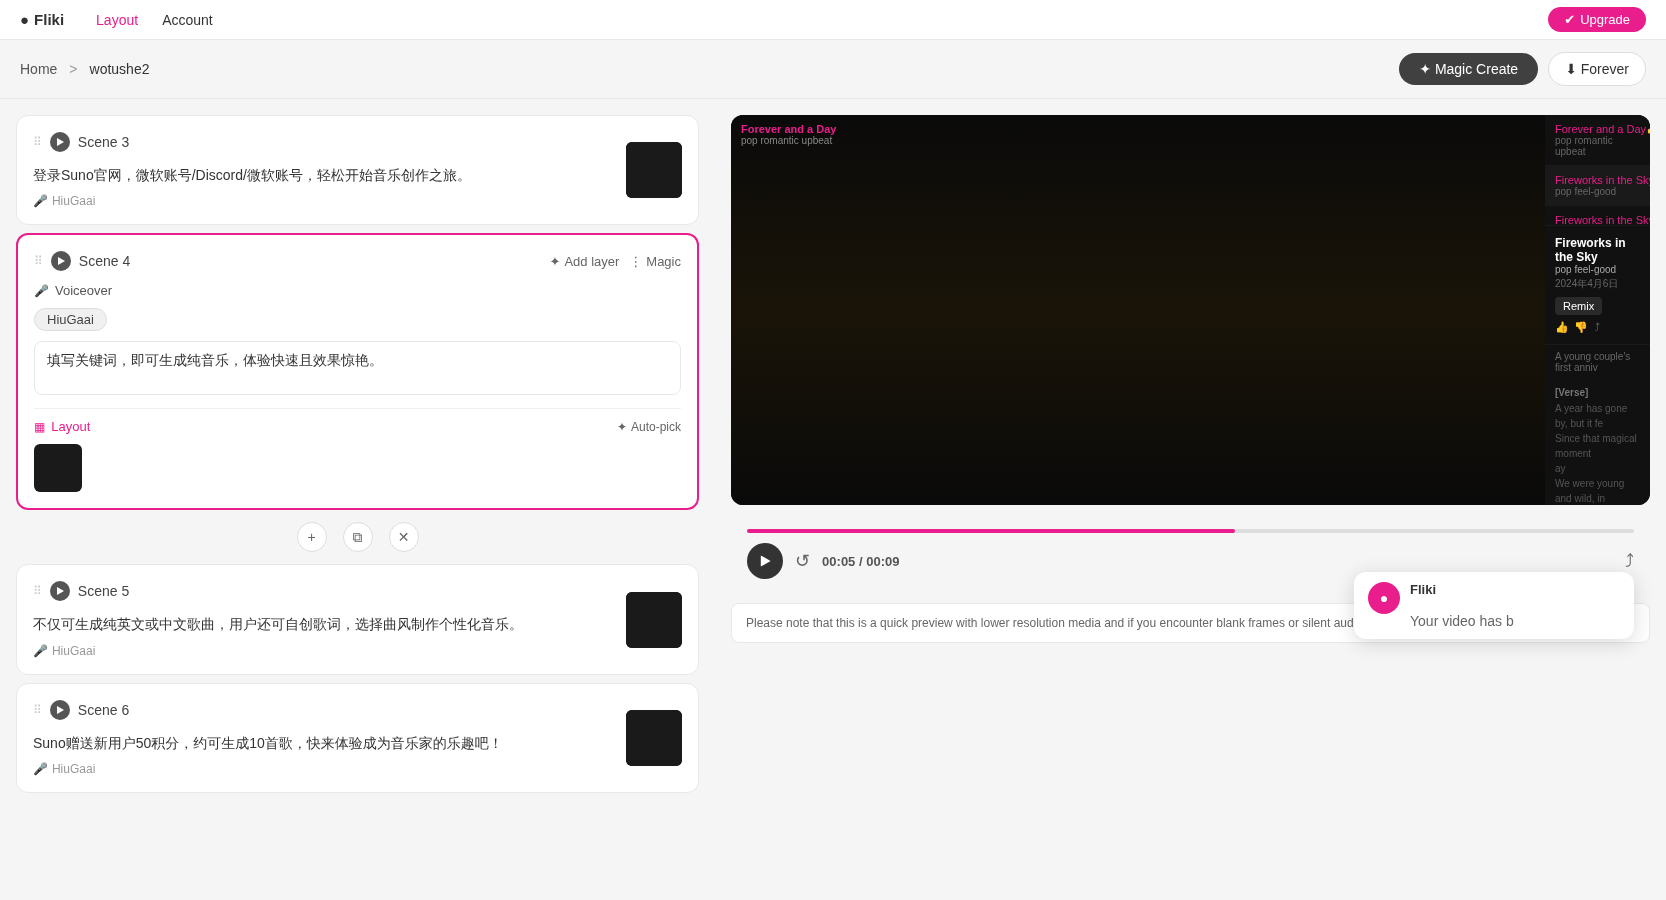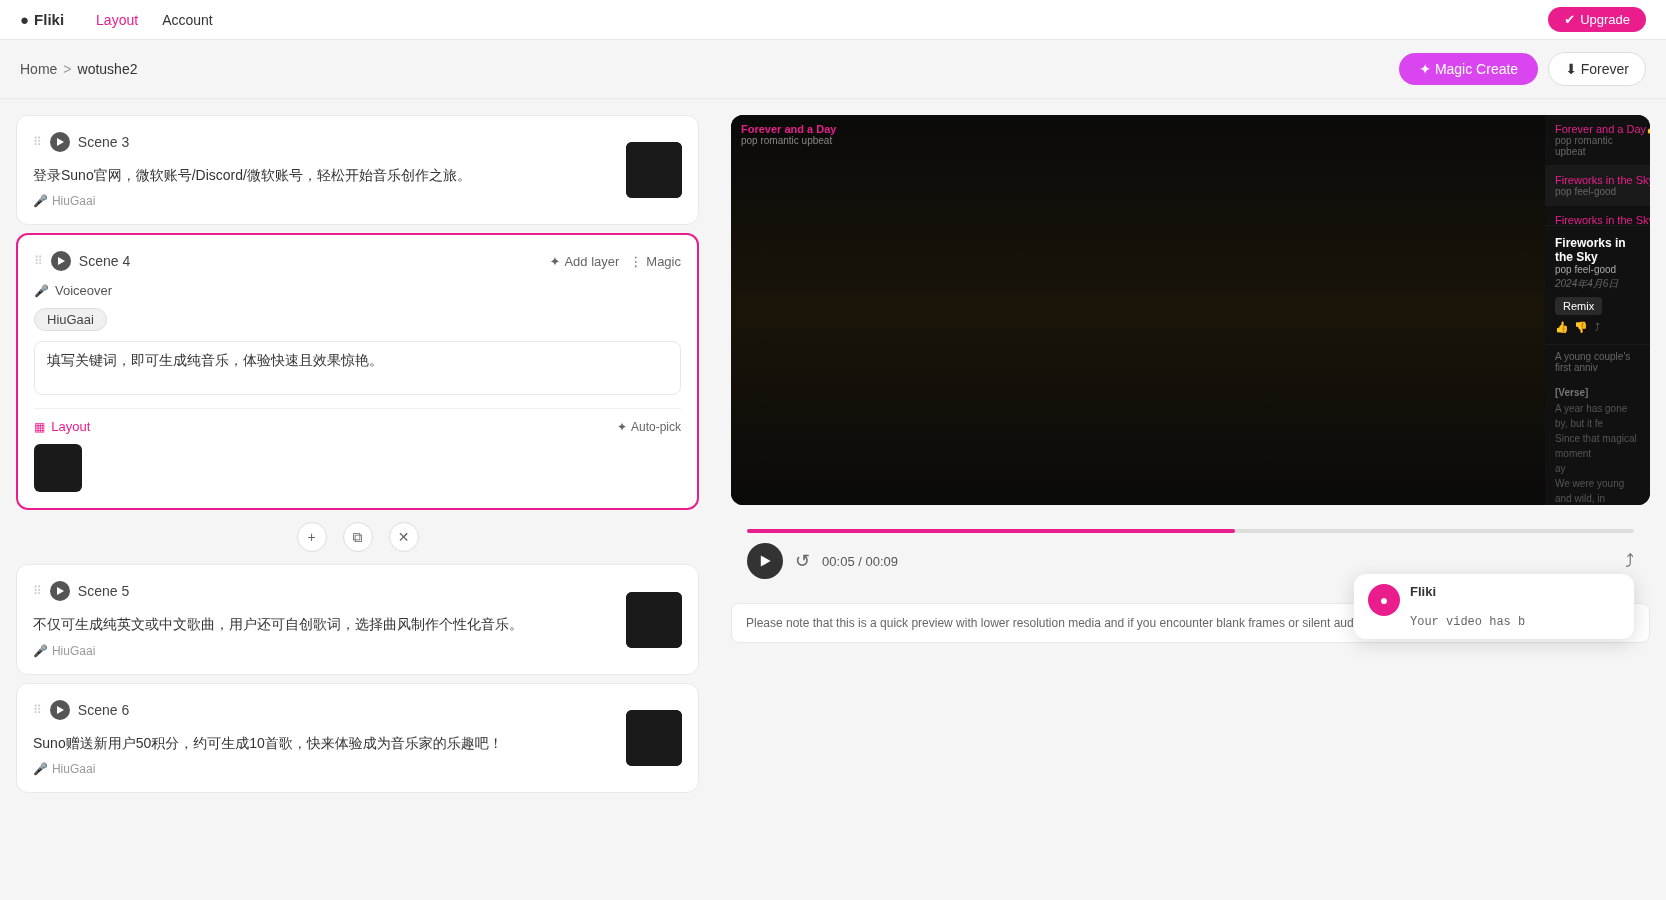--- a/index.html
+++ b/index.html
@@ -9,26 +9,26 @@
     .top-nav { background: #fff; border-bottom: 1px solid #e8e8e8; display: flex; align-items: center; padding: 0 20px; height: 40px; }
     .nav-logo { color: #333; font-weight: 600; font-size: 15px; margin-right: 20px; display: flex; align-items: center; gap: 5px; }
     .nav-links { display: flex; gap: 0; }
     .nav-link { padding: 0 12px; height: 40px; line-height: 40px; font-size: 14px; cursor: pointer; color: #333; }
     .nav-link.active { color: #e91e8c; font-weight: 500; }
     .nav-right { margin-left: auto; display: flex; align-items: center; gap: 10px; }
     .upgrade-btn { background: #e91e8c; color: #fff; border: none; border-radius: 20px; padding: 5px 16px; font-size: 13px; cursor: pointer; display: flex; align-items: center; gap: 5px; }
 
     
     .breadcrumb-bar { background: #f5f5f5; padding: 12px 20px; display: flex; align-items: center; justify-content: space-between; border-bottom: 1px solid #e8e8e8; }
-    .breadcrumb { display: flex; align-items: center; gap: 6px; font-size: 14px; }
+    .breadcrumb { display: flex; align-items: center; gap: 12px; font-size: 14px; }
     .breadcrumb-home { color: #555; cursor: pointer; }
     .breadcrumb-sep { color: #999; }
     .breadcrumb-current { color: #333; font-weight: 500; }
     .breadcrumb-actions { display: flex; gap: 10px; align-items: center; }
-    .magic-create-btn { background: #d946ef; color: #fff; border: none; border-radius: 20px; padding: 8px 20px; font-size: 14px; cursor: pointer; display: flex; align-items: center; gap: 6px; font-weight: 500; }
+    .magic-create-btn { background: #404040; color: #fff; border: none; border-radius: 20px; padding: 8px 20px; font-size: 14px; cursor: pointer; display: flex; align-items: center; gap: 6px; font-weight: 500; }
     .download-btn { background: #fff; color: #333; border: 1px solid #ddd; border-radius: 20px; padding: 8px 16px; font-size: 14px; cursor: pointer; display: flex; align-items: center; gap: 6px; }
 
     
     .main-layout { display: flex; height: calc(900px - 88px); }
 
     
     .left-panel { width: 715px; overflow-y: auto; padding: 16px; display: flex; flex-direction: column; gap: 8px; }
 
     
     .scene-card { background: #fff; border-radius: 12px; padding: 16px; border: 1px solid #e8e8e8; position: relative; }
@@ -69,45 +69,45 @@
     .video-main { flex: 1; background: #0d0d0d; position: relative; overflow: hidden; }
     .video-sidebar { width: 105px; background: #111; display: flex; flex-direction: column; }
     .video-song-list { flex: 1; overflow: hidden; }
     .song-item { padding: 8px 10px; border-bottom: 1px solid #1a1a1a; }
     .song-item.selected { background: #1a1a1a; }
     .song-title { color: #e91e8c; font-size: 11px; font-weight: 500; white-space: nowrap; overflow: hidden; text-overflow: ellipsis; }
     .song-genre { color: #666; font-size: 10px; }
     .song-detail { padding: 10px; border-top: 1px solid #1a1a1a; }
     .song-detail-title { color: #fff; font-size: 12px; font-weight: 600; }
     .song-detail-genre { color: #aaa; font-size: 10px; }
-    .song-detail-date { color: #666; font-size: 10px; margin-top: 2px; font-style: italic; }
+    .song-detail-date { color: #666; font-size: 10px; margin-top: 2px; }
     .remix-btn { background: #2a2a2a; color: #fff; border: none; border-radius: 4px; padding: 3px 8px; font-size: 11px; cursor: pointer; margin-top: 6px; }
     .lyrics-section { padding: 8px 10px; flex: 1; overflow: hidden; }
 
     
     .player-bar { background: #f5f5f5; border-radius: 12px; padding: 12px 16px; }
     .progress-container { margin-bottom: 10px; position: relative; }
     .progress-track { height: 4px; background: #ddd; border-radius: 2px; position: relative; cursor: pointer; }
     .progress-fill { height: 100%; background: #e91e8c; border-radius: 2px; width: 55%; }
     .player-controls { display: flex; align-items: center; gap: 12px; }
     .play-btn { width: 36px; height: 36px; border-radius: 50%; background: #333; border: none; cursor: pointer; display: flex; align-items: center; justify-content: center; }
     .play-btn svg { fill: #fff; width: 14px; height: 14px; }
     .replay-btn { color: #666; font-size: 18px; cursor: pointer; }
-    .time-display { color: #555; font-size: 13px; }
+    .time-display { color: #555; font-size: 13px; font-weight: bold; }
     .share-btn { margin-left: auto; color: #666; cursor: pointer; font-size: 18px; }
 
     
     .note-bar { background: #fff; border-radius: 8px; padding: 10px 14px; border: 1px solid #e8e8e8; font-size: 12px; color: #666; line-height: 1.5; }
 
     
     .fliki-chat { position: absolute; right: 16px; bottom: 16px; width: 280px; background: #fff; border-radius: 12px; box-shadow: 0 4px 20px rgba(0,0,0,0.15); padding: 10px 14px; display: flex; align-items: flex-start; gap: 10px; }
     .fliki-avatar { width: 32px; height: 32px; border-radius: 50%; background: #e91e8c; display: flex; align-items: center; justify-content: center; color: #fff; font-size: 14px; font-weight: 700; flex-shrink: 0; }
     .fliki-content { flex: 1; }
     .fliki-name { font-weight: 600; font-size: 13px; color: #333; }
-    .fliki-msg { font-size: 12px; color: #666; margin-top: 16px; font-family: Liberation Mono, monospace; }
+    .fliki-msg { font-size: 14px; color: #666; margin-top: 16px; }
 
     .mic-icon { color: #888; font-size: 12px; }
     .grid-icon { color: #e91e8c; font-size: 12px; }
 
     
     .left-panel::-webkit-scrollbar { width: 4px; }
     .left-panel::-webkit-scrollbar-track { background: transparent; }
     .left-panel::-webkit-scrollbar-thumb { background: #ddd; border-radius: 2px; }
     .dark-image-sim { width: 100%; height: 100%; background: linear-gradient(to bottom, #0a0a0a, #1a1408, #0a0a0a); }
   </style>

